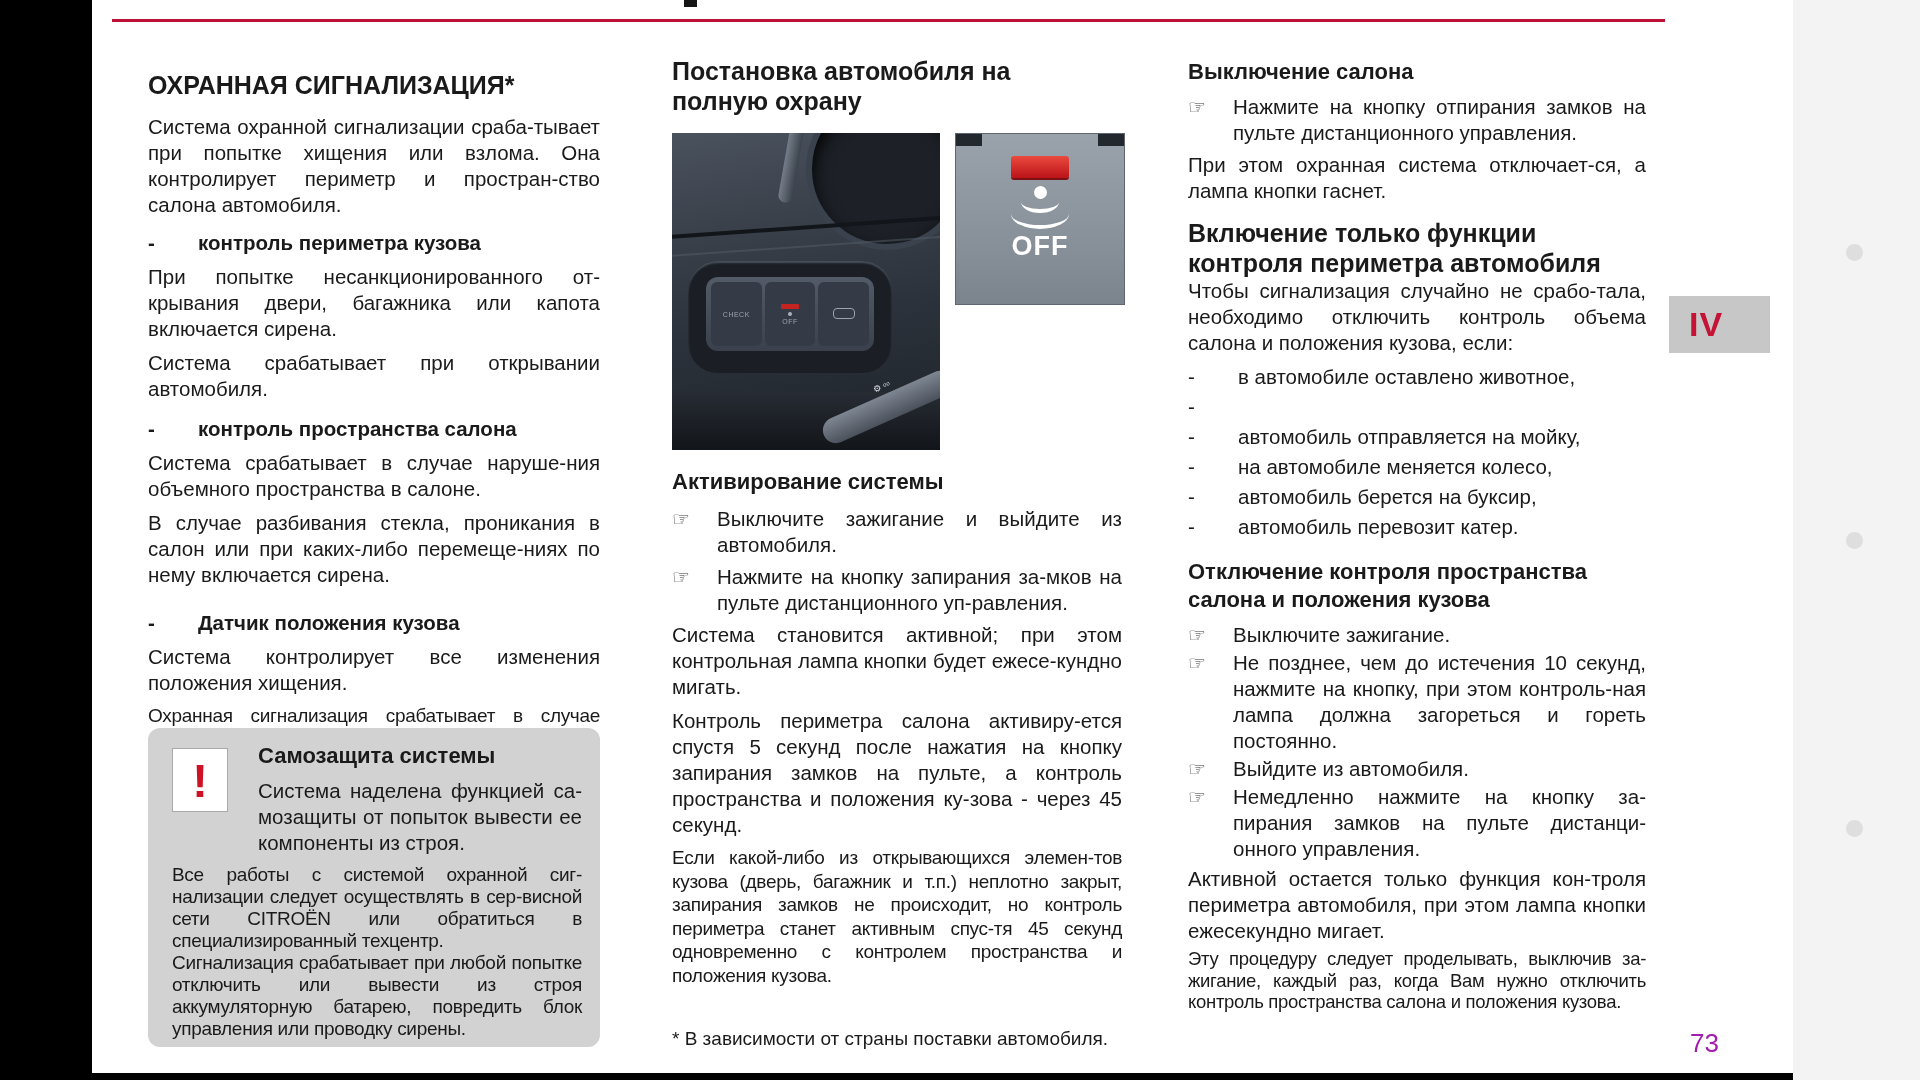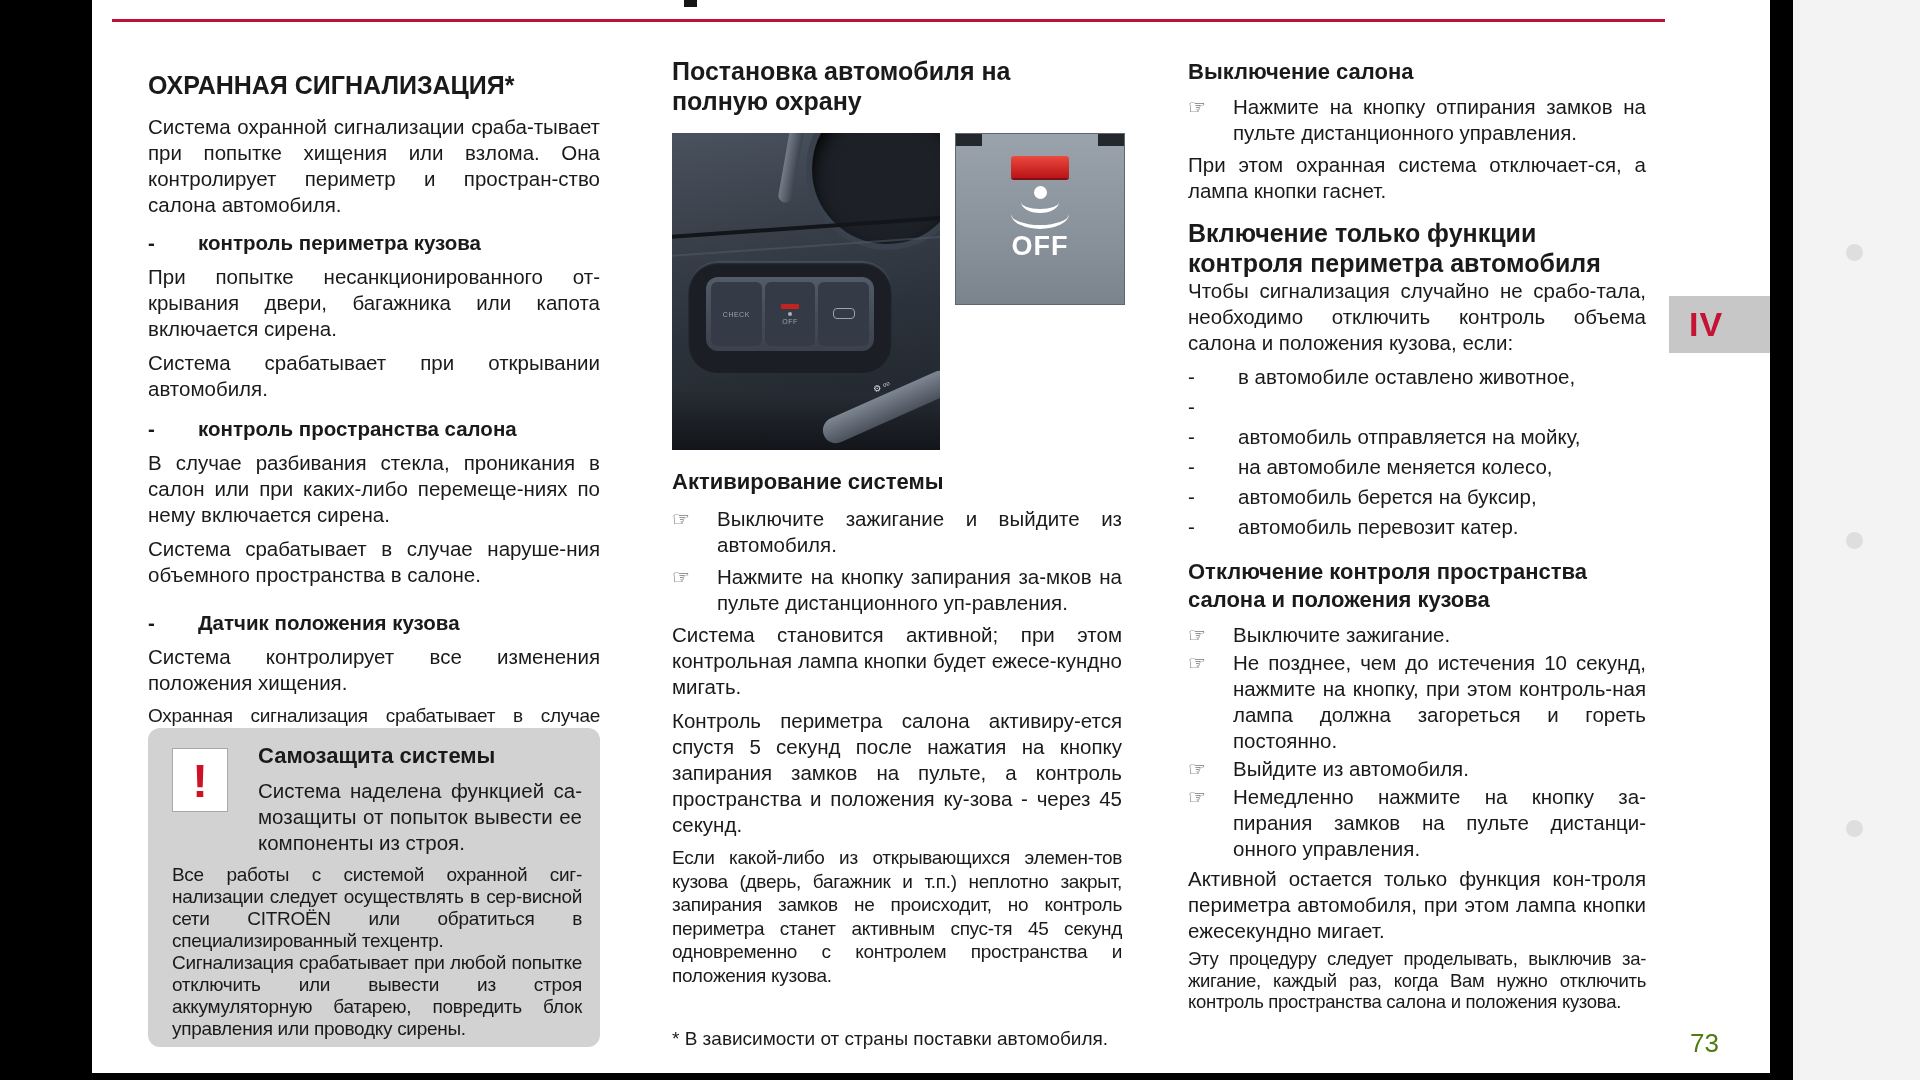--- a/index.html
+++ b/index.html
@@ -2,21 +2,21 @@
 <html><head>
 <meta charset="utf-8">
 <style>
   html,body{margin:0;padding:0;}
   body{
     width:1920px;height:1080px;background:#000;position:relative;
     font-family:"Liberation Sans", sans-serif;color:#1a1a1a;overflow:hidden;
   }
   .page{
     position:absolute;left:92px;top:0;width:1678px;height:1073px;
-    background:#ffffff;overflow:hidden;
+    background:#ffffff;overflow:hidden;padding-left:24px;
   }
   .side-panel{
     position:absolute;left:1793px;top:0;width:127px;height:1080px;
     background:#f3f3f3;
   }
   .side-dot{
     position:absolute;left:53px;width:17px;height:17px;border-radius:50%;
     background:#dedede;
   }
   .redline{position:absolute;left:20px;top:19px;width:1553px;height:3px;background:#bd1137;}
@@ -107,21 +107,21 @@
   .inset .arc.a2{width:58px;height:26px;margin-top:-14px;}
   .inset .off{color:#fff;font-size:27px;font-weight:bold;letter-spacing:1px;margin-top:2px;}
 
   
   .iv-tab{
     position:absolute;left:1577px;top:296px;width:101px;height:57px;background:#c7c7c7;
     display:flex;align-items:center;
   }
   .iv-tab span{color:#c41334;font-size:34px;font-weight:bold;padding-left:20px;letter-spacing:1px;}
   .footnote{position:absolute;left:580px;top:1028px;font-size:19px;}
-  .pagenum{position:absolute;left:1598px;top:1028px;font-size:26px;color:#4d7c0f;}
+  .pagenum{position:absolute;left:1598px;top:1028px;font-size:26px;color:#a21caf;}
   .gap-lg{margin-top:22px;}
   .gap-md{margin-top:14px;}
 </style>
 </head>
 <body>
 
 <div class="page">
   <div class="redline"></div>
   <div class="header-fragment"></div>
 
@@ -133,22 +133,22 @@
       <span class="dash-glyph">-</span>
       <span class="dash-text" style="font-weight:bold">контроль периметра кузова</span>
     </div>
     <p class="body-p">При попытке несанкционированного от-крывания двери, багажника или капота включается сирена.</p>
     <p class="body-p">Система срабатывает при открывании автомобиля.</p>
 
     <div class="dash-row bold-dash gap-md">
       <span class="dash-glyph">-</span>
       <span class="dash-text" style="font-weight:bold">контроль пространства салона</span>
     </div>
+    <p class="body-p">Система срабатывает в случае наруше-ния объемного пространства в салоне.</p>
     <p class="body-p">В случае разбивания стекла, проникания в салон или при каких-либо перемеще-ниях по нему включается сирена.</p>
-    <p class="body-p">Система срабатывает в случае наруше-ния объемного пространства в салоне.</p>
 
     <div class="dash-row bold-dash gap-lg">
       <span class="dash-glyph">-</span>
       <span class="dash-text" style="font-weight:bold">Датчик положения кузова</span>
     </div>
     <p class="body-p">Система контролирует все изменения положения хищения.</p>
     <p class="body-p cond" style="text-align:justify">Охранная сигнализация срабатывает в случае поднятия, перемещения или удара автомобиля.</p>
   </div>
 
   <div class="graybox">

